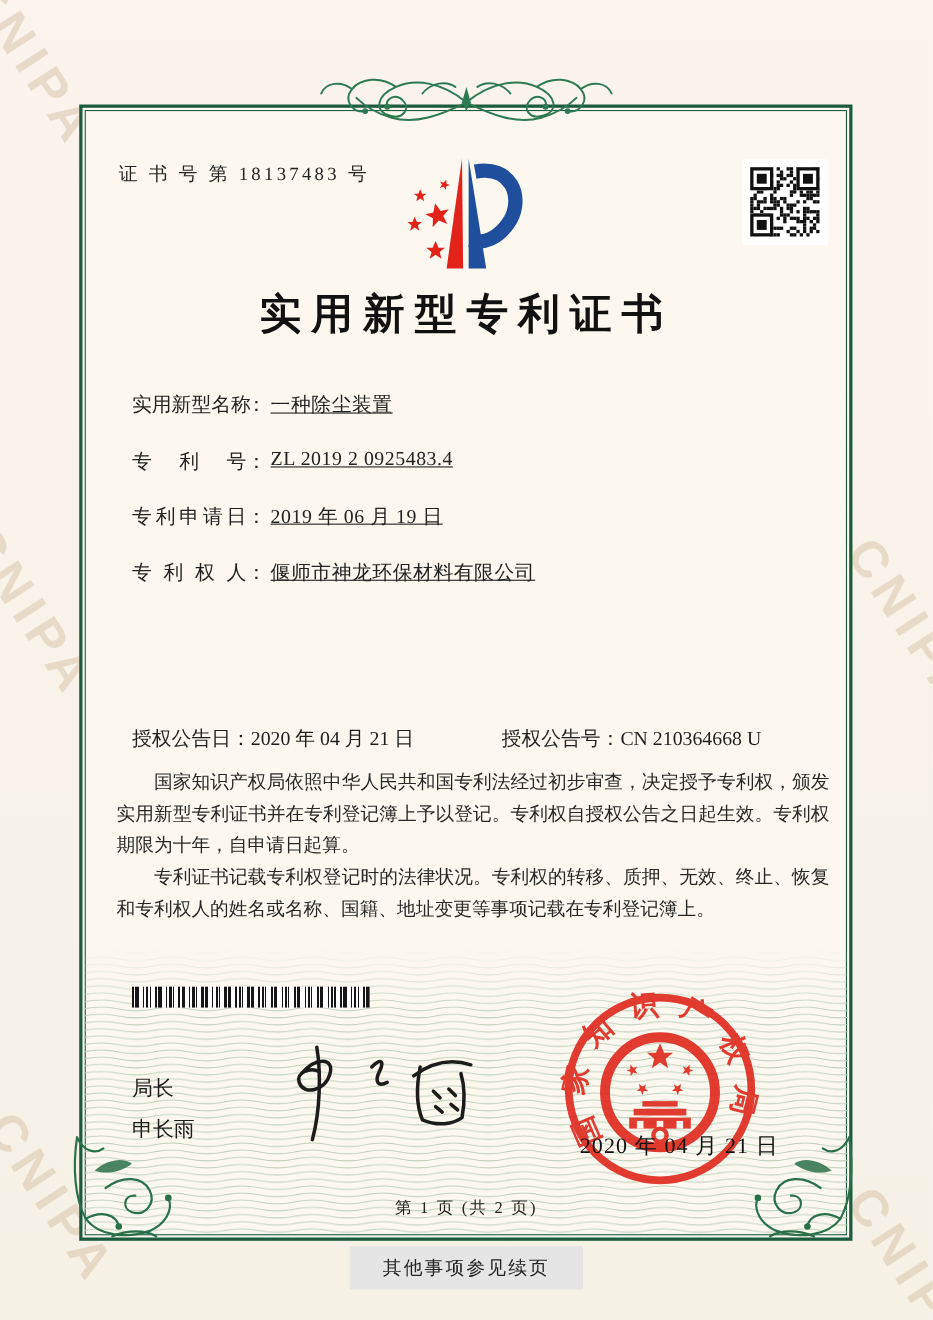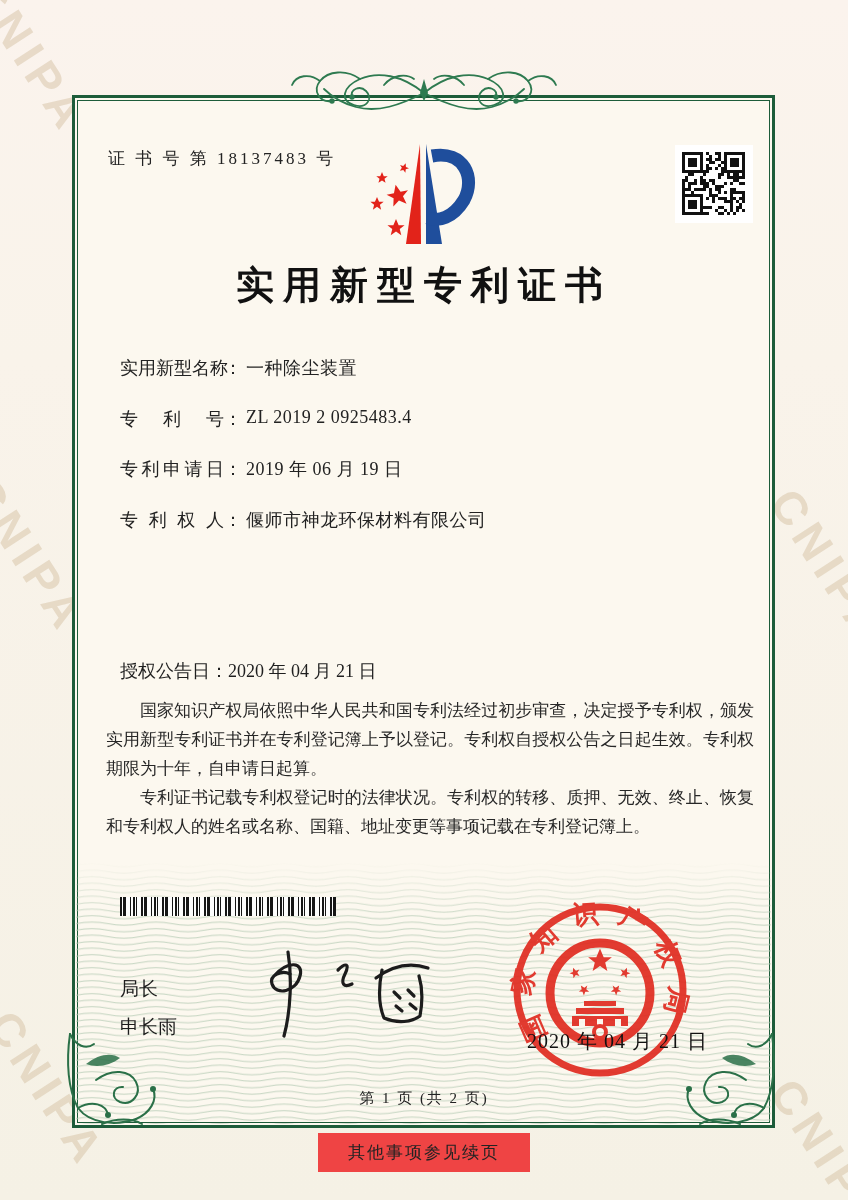--- a/index.html
+++ b/index.html
@@ -50,21 +50,21 @@
   .qf::after { content:""; position:absolute; left:3px; top:3px; width:9px; height:9px; background:#111; }
   .title {
     position:absolute; left:0; right:0; top:260px; text-align:center;
     font-size:38px; font-weight:bold; letter-spacing:9px; color:#111;
   }
   
   .fields { position:absolute; left:120px; top:356px; width:560px; font-size:18px; color:#222; }
   .frow { height:50.5px; white-space:nowrap; }
   .f-label { display:inline-block; width:104px; text-align:justify; text-align-last:justify; vertical-align:top; }
   .f-colon { display:inline-block; width:14px; vertical-align:top; }
-  .f-value { display:inline-block; margin-left:8px; vertical-align:top; letter-spacing:.5px; }
+  .f-value { display:inline-block; margin-left:8px; vertical-align:top; letter-spacing:.5px;text-decoration:underline; }
   .grant-row { position:absolute; left:120px; top:659px; width:620px; font-size:18px; white-space:nowrap; }
   .grant-no { position:absolute; left:336px; top:0; }
   
   .bodytext {
     position:absolute; left:106px; top:696px; width:648px;
     font-size:17px; line-height:29px; color:#272727; text-align:justify;
   }
   .bodytext p { text-indent:2em; }
   
   .barcode {
@@ -78,21 +78,21 @@
   .sig-title { position:absolute; left:120px; top:976px;  font-size:19px; font-family:"Liberation Sans",sans-serif; color:#1c1c1c; }
   .sig-name  { position:absolute; left:120px; top:1014px; font-size:19px; font-family:"Liberation Sans",sans-serif; color:#1c1c1c; }
   .sig-script { position:absolute; left:252px; top:948px; }
   
   .seal { position:absolute; left:505px; top:895px; }
   .seal-date { position:absolute; left:527px; top:1028px; font-size:20px; letter-spacing:1px; color:#111; }
   
   .page-num { position:absolute; left:0; right:0; top:1089px; text-align:center; font-size:15px; letter-spacing:2px; color:#222; }
   .note {
     position:absolute; left:50%; top:1133px; transform:translateX(-50%);
-    background:#ef4444; padding:8px 30px; font-size:17px; letter-spacing:2px; color:#232323; white-space:nowrap;
+    background:#e5e5e5; padding:8px 30px; font-size:17px; letter-spacing:2px; color:#232323; white-space:nowrap;
   }
 </style>
 </head>
 <body>
 
 <span class="wm wm1">CNIPA</span>
 <span class="wm wm2">CNIPA</span>
 <span class="wm wm3">CNIPA</span>
 <span class="wm wm4">CNIPA</span>
 <span class="wm wm5">CNIPA</span>
@@ -378,20 +378,23 @@
   <div class="frow">
     <span class="f-label">专利申请日</span><span class="f-colon">：</span><span class="f-value">2019 年 06 月 19 日</span>
   </div>
   <div class="frow">
     <span class="f-label">专利权人</span><span class="f-colon">：</span><span class="f-value">偃师市神龙环保材料有限公司</span>
   </div>
 </div>
 
 <div class="grant-row">
   <span>授权公告日</span><span>：</span><span>2020 年 04 月 21 日</span>
+  <span class="grant-no">
+    <span>授权公告号</span><span>：</span><span>CN 210364668 U</span>
+  </span>
 </div>
 
 <div class="bodytext">
   <p>国家知识产权局依照中华人民共和国专利法经过初步审查，决定授予专利权，颁发实用新型专利证书并在专利登记簿上予以登记。专利权自授权公告之日起生效。专利权期限为十年，自申请日起算。</p>
   <p>专利证书记载专利权登记时的法律状况。专利权的转移、质押、无效、终止、恢复和专利权人的姓名或名称、国籍、地址变更等事项记载在专利登记簿上。</p>
 </div>
 
 <div class="barcode"></div>
 
 <div class="sig-title">局长</div>

